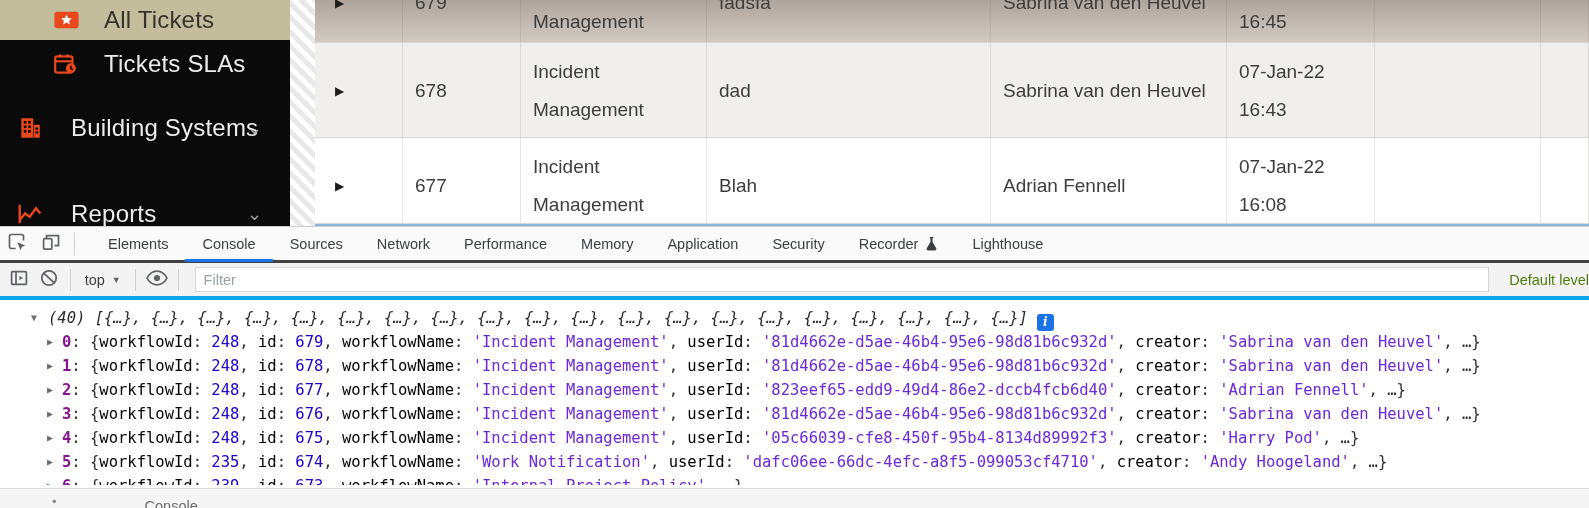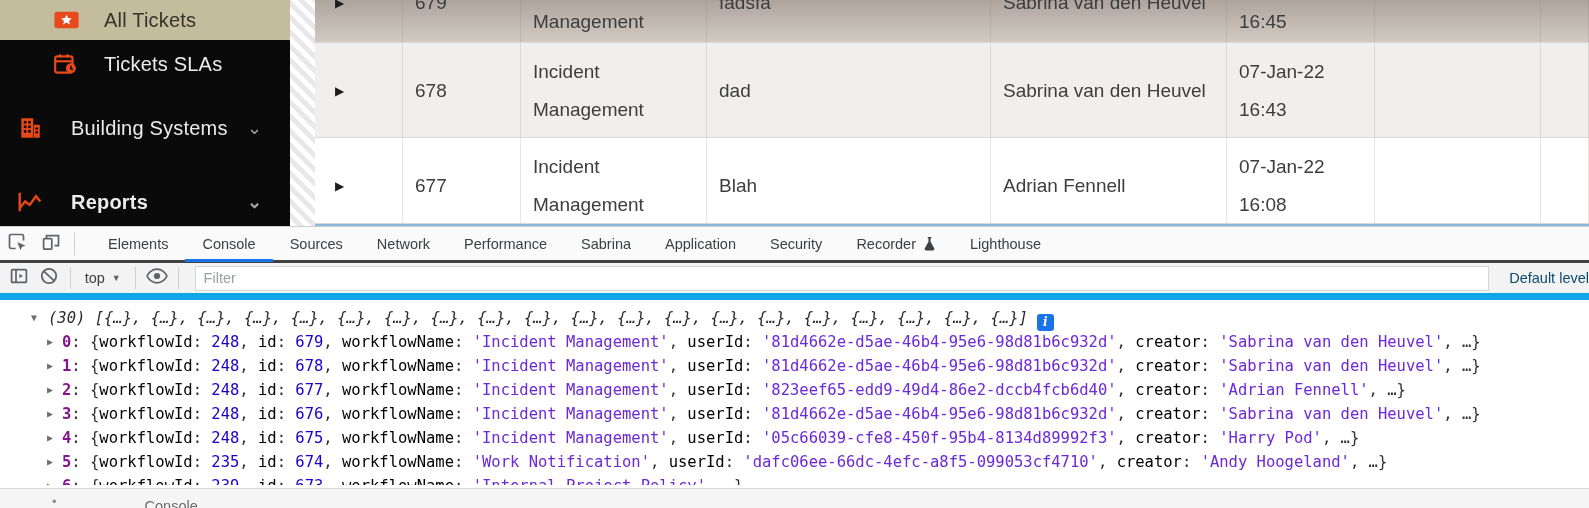--- a/index.html
+++ b/index.html
@@ -8,26 +8,26 @@
   .screen { position:relative; width:1589px; height:508px; overflow:hidden; }
 
   
   .app-region { position:relative; height:226px; display:flex; overflow:hidden; background:#fff; }
 
   .sidebar { position:relative; width:290px; height:226px; background:#0a0a0a; overflow:hidden; flex:none; }
   .side-item { position:absolute; left:0; width:290px; display:flex; align-items:center; cursor:pointer; }
   .side-item:nth-child(1) { top:0; height:40px; }
   .side-item:nth-child(2) { top:40px; height:48px; }
   .side-item:nth-child(3) { top:104px; height:48px; }
-  .side-item:nth-child(4) { top:176px; height:52px;font-weight:bold; }
+  .side-item:nth-child(4) { top:188px; height:52px; }
   .side-item.sel { background:#c3bd9e; }
   .s-icon { flex:none; width:28px; height:24px; display:flex; align-items:center; justify-content:center; }
   .side-item.indent .s-icon { margin-left:52px; }
   .side-item.top-level .s-icon { margin-left:16px; }
-  .s-label { color:#ececec; font-size:20px; letter-spacing:.2px; }
+  .s-label { color:#ececec; font-size:24px; letter-spacing:.2px; }
   .side-item.indent .s-label { margin-left:24px; }
   .side-item.top-level .s-label { margin-left:27px; }
   .side-item.sel .s-label { color:#35332a; }
   .s-chev { position:absolute; right:28px; color:#a9a9a9; font-size:18px; line-height:10px; }
 
   .gutter { flex:none; width:25px; height:226px;
             background:repeating-linear-gradient(45deg,#ffffff 0 5px,#e8e8eb 5px 10px); }
 
   .table-zone { flex:1; height:226px; border-bottom:2px solid #8ab6da; overflow:hidden; background:#fff; }
   .t-row { position:relative; overflow:hidden; border-bottom:1px solid #d9d7d5; }
@@ -49,29 +49,29 @@
 
   .dt-tabbar { height:36px; background:#fafafa; border-bottom:3px solid #404040;
                display:flex; align-items:center; }
   .dt-icon-btn { width:34px; height:30px; display:flex; align-items:center; justify-content:center; cursor:pointer; }
   .dt-divider { width:1px; height:22px; background:#d0d0d0; margin:0 6px; flex:none; }
   .tabs-wrap { display:flex; height:36px; margin-left:10px; }
   .dt-tab { display:flex; align-items:center; padding:0 17px; height:36px; font-size:14.5px; color:#3c4043; cursor:pointer; }
   .dt-tab.active { box-shadow:inset 0 -3px 0 #1a73e8; }
   .dt-tab .flask { margin-left:7px; display:flex; }
 
-  .dt-toolbar { height:37px; background:#f3f3f3; border-bottom:7px solid #0ea5e9;
+  .dt-toolbar { height:37px; background:#f3f3f3; border-bottom:4px solid #0ea5e9;
                 display:flex; align-items:center; padding-left:4px; }
   .top-dd { display:flex; align-items:center; gap:7px; padding:0 8px; font-size:14.5px; color:#3c4043; cursor:pointer; }
   .dd-caret { font-size:9px; color:#5f6368; }
   .filter-input { width:1473px; height:25px; margin-left:10px; border:1px solid #d6d6d6; background:#fff;
                   font-size:14.5px; color:#202124; padding:0 8px; outline:none;
                   font-family:"Liberation Sans",sans-serif; }
   .filter-input::placeholder { color:#9aa0a6; }
-  .level-dd { margin-left:20px; font-size:14.5px; color:#0c4a6e; white-space:nowrap; cursor:pointer; }
+  .level-dd { margin-left:20px; font-size:14.5px; color:#4d7c0f; white-space:nowrap; cursor:pointer; }
 
   .console-out { height:188px; background:#fff; overflow:hidden; padding-top:6px;
                  font-family:"DejaVu Sans Mono", monospace; font-size:15.5px; }
   .c-row { position:relative; height:24px; line-height:24px; white-space:nowrap; padding-left:62px; }
   .c-row.preview { padding-left:48px; }
   .c-row.clipped { height:11px; overflow:hidden; }
   .c-caret { position:absolute; left:47px; top:0; font-size:10px; color:#6e6e6e; cursor:pointer; }
   .c-row.preview .c-caret { left:31px; }
   .c-preview-text { font-style:italic; color:#2a2a2a; }
   .c-idx { color:#881391; font-weight:bold; }
@@ -267,21 +267,21 @@
           <div class="dt-tab">
             <span class="dt-tab-label">Sources</span>
           </div>
           <div class="dt-tab">
             <span class="dt-tab-label">Network</span>
           </div>
           <div class="dt-tab">
             <span class="dt-tab-label">Performance</span>
           </div>
           <div class="dt-tab">
-            <span class="dt-tab-label">Sabrina</span>
+            <span class="dt-tab-label">Memory</span>
           </div>
           <div class="dt-tab">
             <span class="dt-tab-label">Application</span>
           </div>
           <div class="dt-tab">
             <span class="dt-tab-label">Security</span>
           </div>
           <div class="dt-tab">
             <span class="dt-tab-label">Recorder</span>
             <span class="flask">
@@ -328,21 +328,21 @@
           </svg>
         </span>
       </div>
       <div class="dt-divider"></div>
       <input class="filter-input" type="text" placeholder="Filter" style="">
       <div class="level-dd">Default level</div>
     </div>
 
     <div class="console-out">
       <div class="c-row preview">
-        <span class="c-caret">▼</span><span class="c-preview-text">(30) [{…}, {…}, {…}, {…}, {…}, {…}, {…}, {…}, {…}, {…}, {…}, {…}, {…}, {…}, {…}, {…}, {…}, {…}, {…}, {…}]</span><span class="info-badge">i</span>
+        <span class="c-caret">▼</span><span class="c-preview-text">(40) [{…}, {…}, {…}, {…}, {…}, {…}, {…}, {…}, {…}, {…}, {…}, {…}, {…}, {…}, {…}, {…}, {…}, {…}, {…}, {…}]</span><span class="info-badge">i</span>
       </div>
       <div id="console-entries">
           <div class="c-row"><span class="c-caret">▶</span><span class="c-idx">0</span><span class="c-punc">: {</span><span class="c-key">workflowId</span><span class="c-punc">: </span><span class="c-num">248</span><span class="c-punc">, </span><span class="c-key">id</span><span class="c-punc">: </span><span class="c-num">679</span><span class="c-punc">, </span><span class="c-key">workflowName</span><span class="c-punc">: </span><span class="c-str">'Incident Management'</span><span class="c-punc">, </span><span class="c-key">userId</span><span class="c-punc">: </span><span class="c-str">'81d4662e-d5ae-46b4-95e6-98d81b6c932d'</span><span class="c-punc">, </span><span class="c-key">creator</span><span class="c-punc">: </span><span class="c-str">'Sabrina van den Heuvel'</span><span class="c-punc">, </span><span class="c-ellipsis">…}</span></div>
           <div class="c-row"><span class="c-caret">▶</span><span class="c-idx">1</span><span class="c-punc">: {</span><span class="c-key">workflowId</span><span class="c-punc">: </span><span class="c-num">248</span><span class="c-punc">, </span><span class="c-key">id</span><span class="c-punc">: </span><span class="c-num">678</span><span class="c-punc">, </span><span class="c-key">workflowName</span><span class="c-punc">: </span><span class="c-str">'Incident Management'</span><span class="c-punc">, </span><span class="c-key">userId</span><span class="c-punc">: </span><span class="c-str">'81d4662e-d5ae-46b4-95e6-98d81b6c932d'</span><span class="c-punc">, </span><span class="c-key">creator</span><span class="c-punc">: </span><span class="c-str">'Sabrina van den Heuvel'</span><span class="c-punc">, </span><span class="c-ellipsis">…}</span></div>
           <div class="c-row"><span class="c-caret">▶</span><span class="c-idx">2</span><span class="c-punc">: {</span><span class="c-key">workflowId</span><span class="c-punc">: </span><span class="c-num">248</span><span class="c-punc">, </span><span class="c-key">id</span><span class="c-punc">: </span><span class="c-num">677</span><span class="c-punc">, </span><span class="c-key">workflowName</span><span class="c-punc">: </span><span class="c-str">'Incident Management'</span><span class="c-punc">, </span><span class="c-key">userId</span><span class="c-punc">: </span><span class="c-str">'823eef65-edd9-49d4-86e2-dccb4fcb6d40'</span><span class="c-punc">, </span><span class="c-key">creator</span><span class="c-punc">: </span><span class="c-str">'Adrian Fennell'</span><span class="c-punc">, </span><span class="c-ellipsis">…}</span></div>
           <div class="c-row"><span class="c-caret">▶</span><span class="c-idx">3</span><span class="c-punc">: {</span><span class="c-key">workflowId</span><span class="c-punc">: </span><span class="c-num">248</span><span class="c-punc">, </span><span class="c-key">id</span><span class="c-punc">: </span><span class="c-num">676</span><span class="c-punc">, </span><span class="c-key">workflowName</span><span class="c-punc">: </span><span class="c-str">'Incident Management'</span><span class="c-punc">, </span><span class="c-key">userId</span><span class="c-punc">: </span><span class="c-str">'81d4662e-d5ae-46b4-95e6-98d81b6c932d'</span><span class="c-punc">, </span><span class="c-key">creator</span><span class="c-punc">: </span><span class="c-str">'Sabrina van den Heuvel'</span><span class="c-punc">, </span><span class="c-ellipsis">…}</span></div>
           <div class="c-row"><span class="c-caret">▶</span><span class="c-idx">4</span><span class="c-punc">: {</span><span class="c-key">workflowId</span><span class="c-punc">: </span><span class="c-num">248</span><span class="c-punc">, </span><span class="c-key">id</span><span class="c-punc">: </span><span class="c-num">675</span><span class="c-punc">, </span><span class="c-key">workflowName</span><span class="c-punc">: </span><span class="c-str">'Incident Management'</span><span class="c-punc">, </span><span class="c-key">userId</span><span class="c-punc">: </span><span class="c-str">'05c66039-cfe8-450f-95b4-8134d89992f3'</span><span class="c-punc">, </span><span class="c-key">creator</span><span class="c-punc">: </span><span class="c-str">'Harry Pod'</span><span class="c-punc">, </span><span class="c-ellipsis">…}</span></div>
           <div class="c-row"><span class="c-caret">▶</span><span class="c-idx">5</span><span class="c-punc">: {</span><span class="c-key">workflowId</span><span class="c-punc">: </span><span class="c-num">235</span><span class="c-punc">, </span><span class="c-key">id</span><span class="c-punc">: </span><span class="c-num">674</span><span class="c-punc">, </span><span class="c-key">workflowName</span><span class="c-punc">: </span><span class="c-str">'Work Notification'</span><span class="c-punc">, </span><span class="c-key">userId</span><span class="c-punc">: </span><span class="c-str">'dafc06ee-66dc-4efc-a8f5-099053cf4710'</span><span class="c-punc">, </span><span class="c-key">creator</span><span class="c-punc">: </span><span class="c-str">'Andy Hoogeland'</span><span class="c-punc">, </span><span class="c-ellipsis">…}</span></div>
           <div class="c-row clipped"><span class="c-caret">▶</span><span class="c-idx">6</span><span class="c-punc">: {</span><span class="c-key">workflowId</span><span class="c-punc">: </span><span class="c-num">239</span><span class="c-punc">, </span><span class="c-key">id</span><span class="c-punc">: </span><span class="c-num">673</span><span class="c-punc">, </span><span class="c-key">workflowName</span><span class="c-punc">: </span><span class="c-str">'Internal Project Policy'</span><span class="c-punc">, </span><span class="c-ellipsis">…}</span></div>
         </div>

